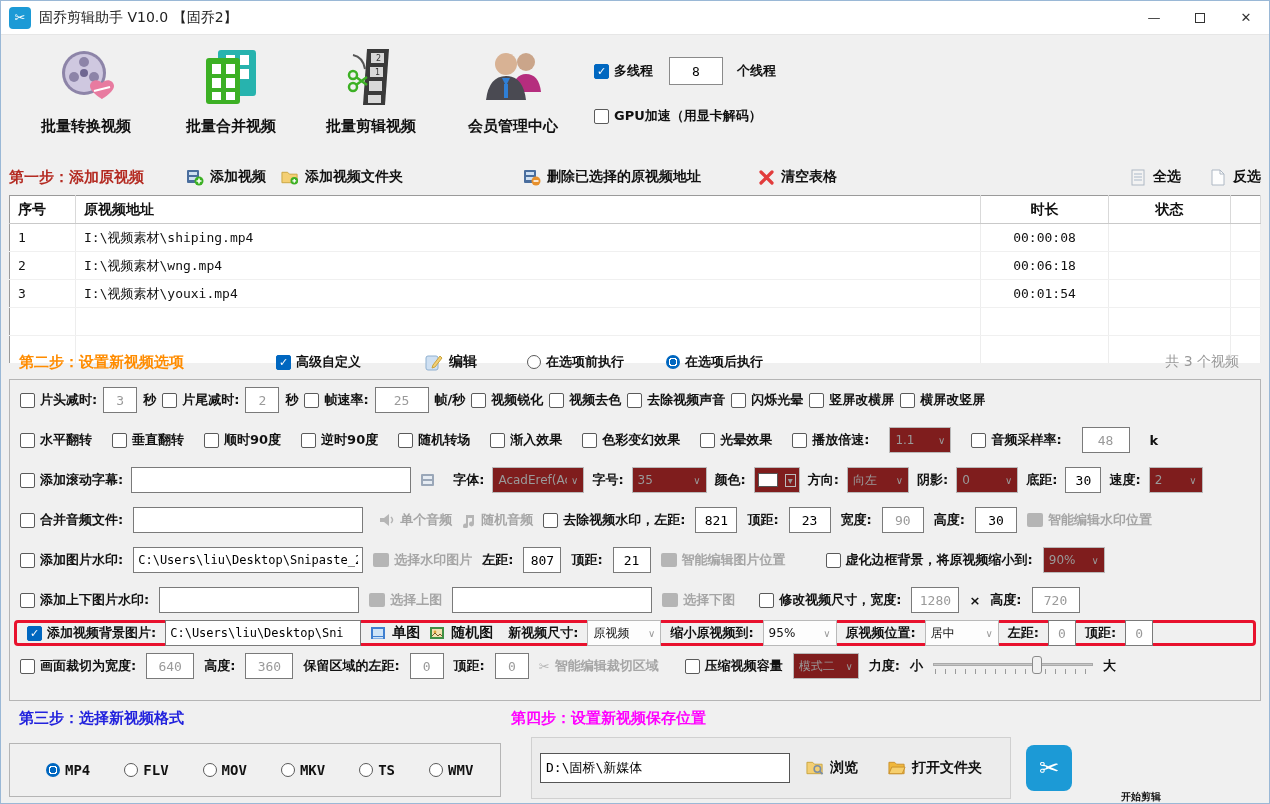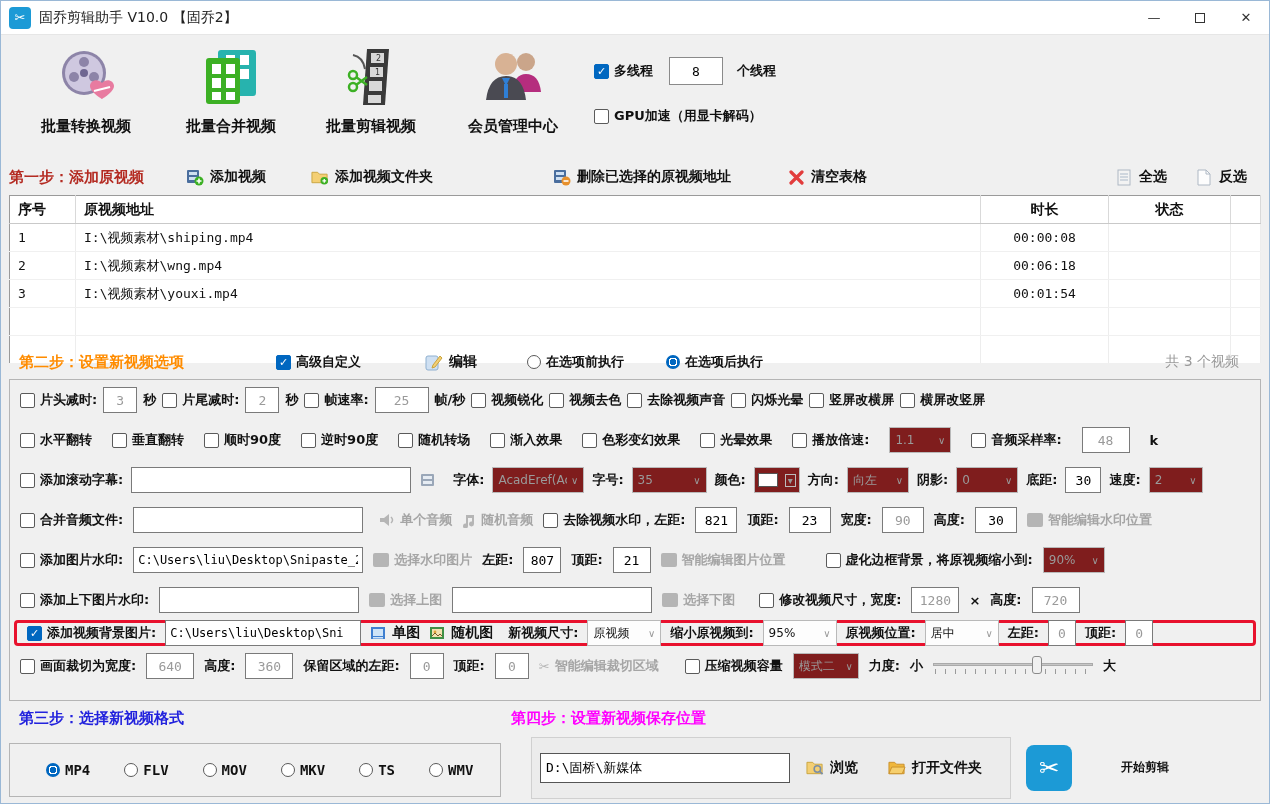--- a/index.html
+++ b/index.html
@@ -70,21 +70,21 @@
   .grayic { width:16px; height:14px; background:#b5b5b5; border-radius:2px; display:inline-block; }
   .redrow { margin:0 4px; border:3px solid #e8112d; border-radius:4px; height:26px; }
   .slider { position:relative; width:160px; height:22px; }
   .slider .track { position:absolute; left:0; right:0; top:8px; height:3px; background:#c6c6c6; border:1px solid #aaa; }
   .slider .ticks { position:absolute; left:2px; right:2px; top:14px; height:5px; background:repeating-linear-gradient(90deg,#9a9a9a 0 1px,transparent 1px 10px); }
   .slider .thumb { position:absolute; left:62%; top:1px; width:10px; height:18px; background:#f0f0f0; border:1px solid #8a8a8a; border-radius:3px; }
   .formatbox { position:absolute; top:742px; left:8px; width:492px; height:54px; border:1px solid #b5b5b5; display:flex; align-items:center; gap:34px; padding-left:36px; font-weight:700; font-family:"DejaVu Sans Mono",monospace; font-size:14px; }
   .savebox { position:absolute; top:736px; left:530px; width:480px; height:62px; background:#ececec; border:1px solid #d0d0d0; display:flex; align-items:center; padding-left:8px; gap:16px; }
   .pathin { width:250px; height:30px; border:1px solid #555; background:#fff; font-size:13px; padding:0 5px; font-family:"DejaVu Sans Mono",monospace; }
   .startlogo { position:absolute; left:1025px; top:744px; width:46px; height:46px; background:#1c9ad6; border-radius:8px; color:#fff; display:flex; align-items:center; justify-content:center; font-size:24px; }
-  .startlabel { position:absolute; left:1120px; top:758px; font-size:12px; font-weight:700; }
+  .startlabel { position:absolute; left:1120px; top:789px; font-size:10px; font-weight:700; }
 </style>
 </head>
 <body>
 
 <div class="window">
 
   <div class="titlebar">
     <span class="applogo">✂</span>
     <span class="titletext">固乔剪辑助手 V10.0 【固乔2】</span>
     <div class="winbtns">
@@ -185,21 +185,21 @@
           <svg width="18" height="18" viewBox="0 0 18 18">
             <rect x="1" y="2" width="12" height="13" rx="1" fill="#4a6e9e"></rect>
             <rect x="3" y="4" width="8" height="3" fill="#cfe0f2"></rect>
             <rect x="3" y="9" width="8" height="3" fill="#cfe0f2"></rect>
             <circle cx="13" cy="13" r="4.5" fill="#3cb024"></circle>
             <path d="M13 10.5 v5 M10.5 13 h5" stroke="#fff" stroke-width="1.6"></path>
           </svg>
         </span>
       <span>添加视频</span>
     </span>
-    <span class="toolitem" style="margin-left:45px">
+    <span class="toolitem" style="margin-left:15px">
       <span class="miniic">
           <svg width="19" height="17" viewBox="0 0 19 17">
             <path d="M1 3 h6 l2 2 h8 v9 h-16 z" fill="#f4cf73" stroke="#c9a43e"></path>
             <circle cx="14" cy="12" r="4" fill="#3cb024"></circle>
             <path d="M14 10 v4 M12 12 h4" stroke="#fff" stroke-width="1.4"></path>
           </svg>
         </span>
       <span>添加视频文件夹</span>
     </span>
     <span class="toolitem" style="margin-left:120px">
@@ -224,21 +224,21 @@
     </span>
     <span class="toolitem" style="margin-left:auto">
       <span class="miniic">
           <svg width="16" height="17" viewBox="0 0 16 17">
             <rect x="2" y="1" width="12" height="15" fill="#f3f3f3" stroke="#aeb8c4"></rect>
             <path d="M4 5 h8 M4 8 h8 M4 11 h8" stroke="#c3cdd8" stroke-width="1.4"></path>
           </svg>
         </span>
       <span>全选</span>
     </span>
-    <span class="toolitem" style="margin-left:28px; margin-right:22px">
+    <span class="toolitem" style="margin-left:28px; margin-right:8px">
       <span class="miniic">
           <svg width="16" height="17" viewBox="0 0 16 17">
             <path d="M2 1 h8 l4 4 v11 h-12 z" fill="#fdfdfd" stroke="#aeb8c4"></path>
             <path d="M10 1 v4 h4" fill="none" stroke="#aeb8c4"></path>
           </svg>
         </span>
       <span>反选</span>
     </span>
   </div>
 

